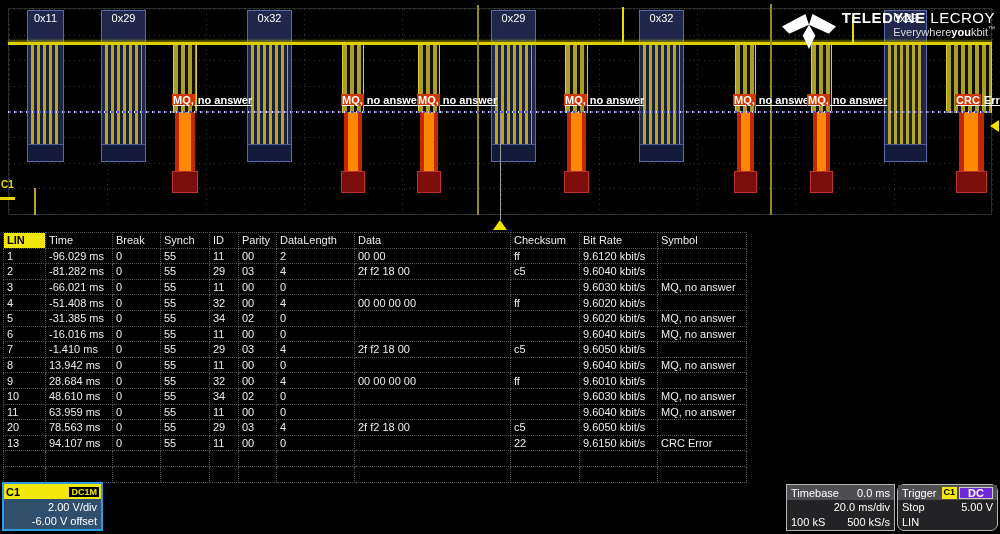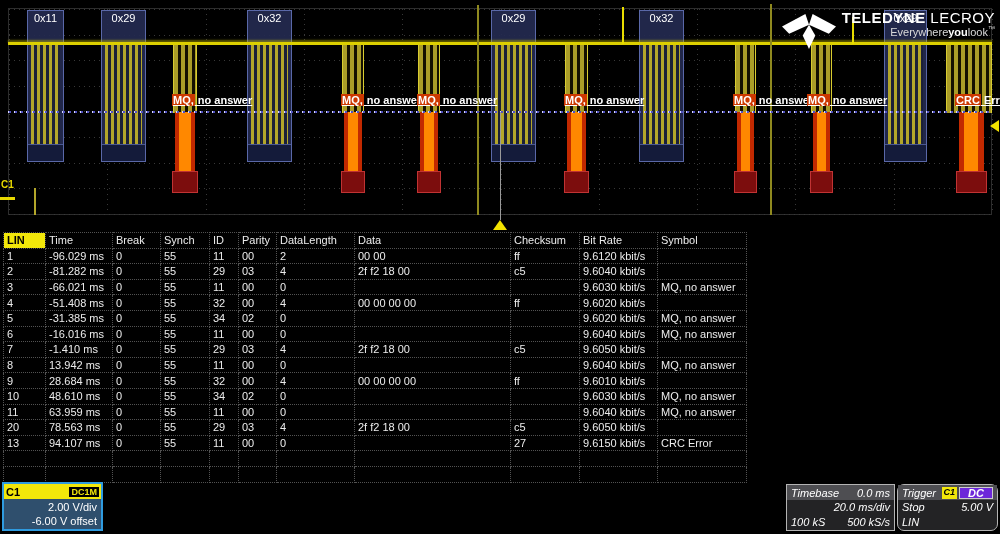--- a/index.html
+++ b/index.html
@@ -63,21 +63,21 @@
 
   
   #c1box{position:absolute;left:2px;top:482px;width:101px;height:49px;border:2px solid #2f9bdf;
     background:#2f4f6d;box-sizing:border-box;font-size:11px;z-index:6;}
   .c1head{height:15px;background:#f2e70a;color:#000;font-weight:bold;display:flex;
     justify-content:space-between;align-items:center;padding:0 2px;}
   .c1badge{background:#000;color:#f2e70a;font-size:9px;font-weight:bold;padding:0 2px;}
   .c1body{text-align:right;color:#fff;padding-right:4px;line-height:14px;padding-top:1px;}
 
   .infobox{position:absolute;top:484px;height:47px;background:#232325;border:1px solid #b4b4b4;
-    box-sizing:border-box;color:#fff;font-size:11px;z-index:6;font-style:italic;}
+    box-sizing:border-box;color:#fff;font-size:11px;z-index:6;}
   #tbbox{left:786px;width:109px;}
   #trbox{left:897px;width:101px;border-radius:7px;}
   .ibhead{height:15px;background:#4e4e52;display:flex;justify-content:space-between;align-items:center;padding:0 4px;}
   .ibrow{display:flex;justify-content:space-between;padding:0 4px;line-height:15px;}
   .ibrow.r{justify-content:flex-end;}
   .bdgwrap{display:flex;gap:2px;}
   .bdg-c1{background:#f2e70a;color:#000;font-size:9px;font-weight:bold;padding:0 2px;}
   .bdg-dc{background:#6d28d9;color:#fff;border:1px solid #ccc;font-size:11px;font-weight:bold;padding:0 8px;line-height:10px;}
 </style>
 </head>
@@ -200,21 +200,21 @@
     <div class="chdash"></div>
 
     <div id="logo">
       <svg width="54" height="38" viewBox="0 0 60 42">
         <polygon points="0,16 26,2 30,14 8,24" fill="#fff"></polygon>
         <polygon points="60,16 34,2 30,14 52,24" fill="#fff"></polygon>
         <polygon points="23,26 30,14 37,26 30,41" fill="#fff"></polygon>
       </svg>
       <div>
         <div class="brandline"><span class="b1">TELEDYNE</span> <span class="b2">LECROY</span></div>
-        <div class="tagline"><span>Everywhere</span><span class="tb">you</span><span>look</span><span class="tm">™</span></div>
+        <div class="tagline"><span>Everywhere</span><span class="tb">you</span><span>kbit</span><span class="tm">™</span></div>
       </div>
     </div>
   </div>
 
   <table id="dtable">
       <colgroup>
         <col style="width:42px">
         <col style="width:67px">
         <col style="width:48px">
         <col style="width:49px">
@@ -398,21 +398,21 @@
         </tr>
         <tr>
           <td>13</td>
           <td>94.107 ms</td>
           <td>0</td>
           <td>55</td>
           <td>11</td>
           <td>00</td>
           <td>0</td>
           <td></td>
-          <td>27</td>
+          <td>22</td>
           <td>9.6150 kbit/s</td>
           <td>CRC Error</td>
         </tr>
         <tr>
           <td></td>
           <td></td>
           <td></td>
           <td></td>
           <td></td>
           <td></td>

